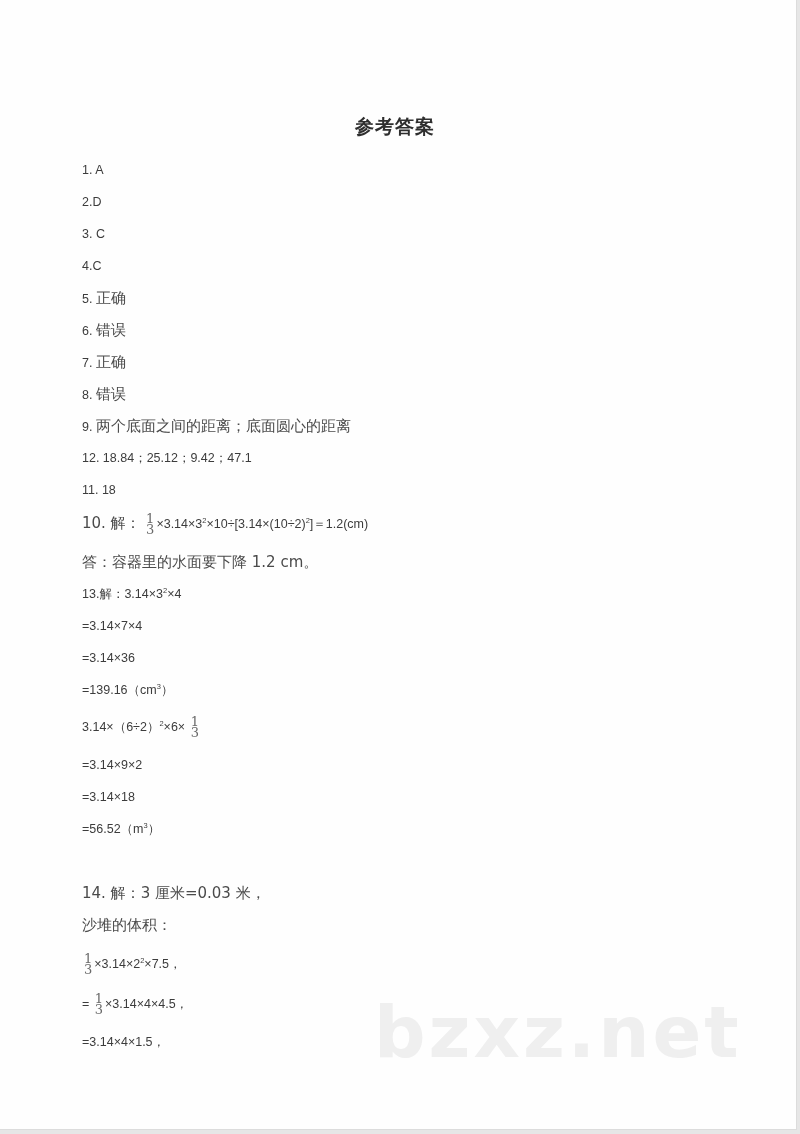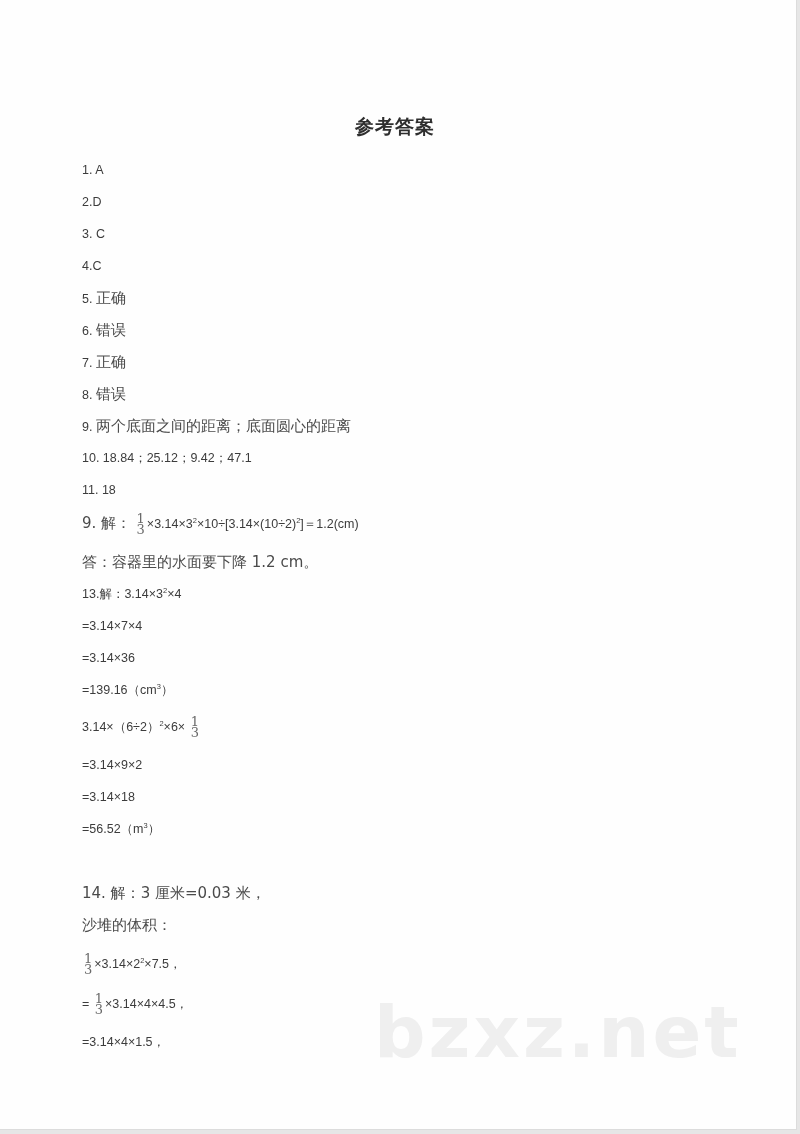--- a/index.html
+++ b/index.html
@@ -40,25 +40,25 @@
 
   <div class="line" style="top:162px"><span>1. </span><span>A</span></div>
   <div class="line" style="top:194px"><span>2.</span><span>D</span></div>
   <div class="line" style="top:226px"><span>3. </span><span>C</span></div>
   <div class="line" style="top:258px"><span>4.</span><span>C</span></div>
   <div class="line" style="top:290px"><span>5.  </span><span class="cjk">正确</span></div>
   <div class="line" style="top:322px"><span>6.  </span><span class="cjk">错误</span></div>
   <div class="line" style="top:354px"><span>7.  </span><span class="cjk">正确</span></div>
   <div class="line" style="top:386px"><span>8.  </span><span class="cjk">错误</span></div>
   <div class="line" style="top:418px"><span>9.  </span><span class="cjk">两个底面之间的距离；底面圆心的距离</span></div>
-  <div class="line" style="top:450px"><span>10. </span><span>18.84；25.12；9.42；47.1</span></div>
+  <div class="line" style="top:450px"><span>12. </span><span>18.84；25.12；9.42；47.1</span></div>
   <div class="line" style="top:482px"><span>11. </span><span>18</span></div>
 
   <div class="line" style="top:514px">
-    <span class="cjk">9. 解：</span>
+    <span class="cjk">10. 解：</span>
     <span class="frac"><span class="num">1</span><span class="den">3</span></span><span>×3.14×3</span><sup>2</sup><span>×10÷[3.14×(10÷2)</span><sup>2</sup><span>]＝1.2(cm)</span>
   </div>
   <div class="line cjk" style="top:554px">答：容器里的水面要下降 1.2 cm。</div>
 
   <div class="line" style="top:586px"><span>13.解：</span><span>3.14×3</span><sup>2</sup><span>×4</span></div>
   <div class="line" style="top:618px">=3.14×7×4</div>
   <div class="line" style="top:650px">=3.14×36</div>
   <div class="line" style="top:682px"><span>=139.16（cm</span><sup>3</sup><span>）</span></div>
   <div class="line" style="top:717px"><span>3.14×（6÷2）</span><sup>2</sup><span>×6×</span> <span class="frac"><span class="num">1</span><span class="den">3</span></span></div>
   <div class="line" style="top:757px">=3.14×9×2</div>

